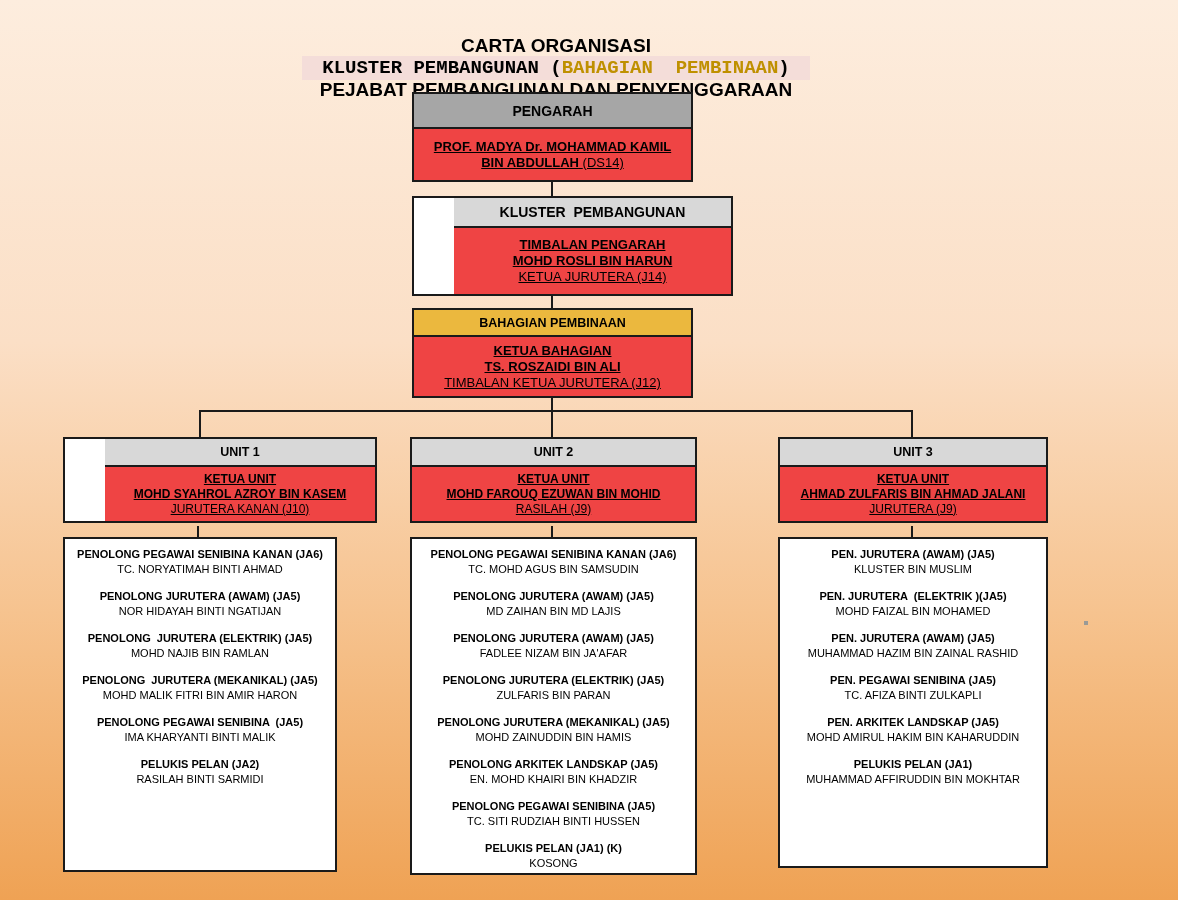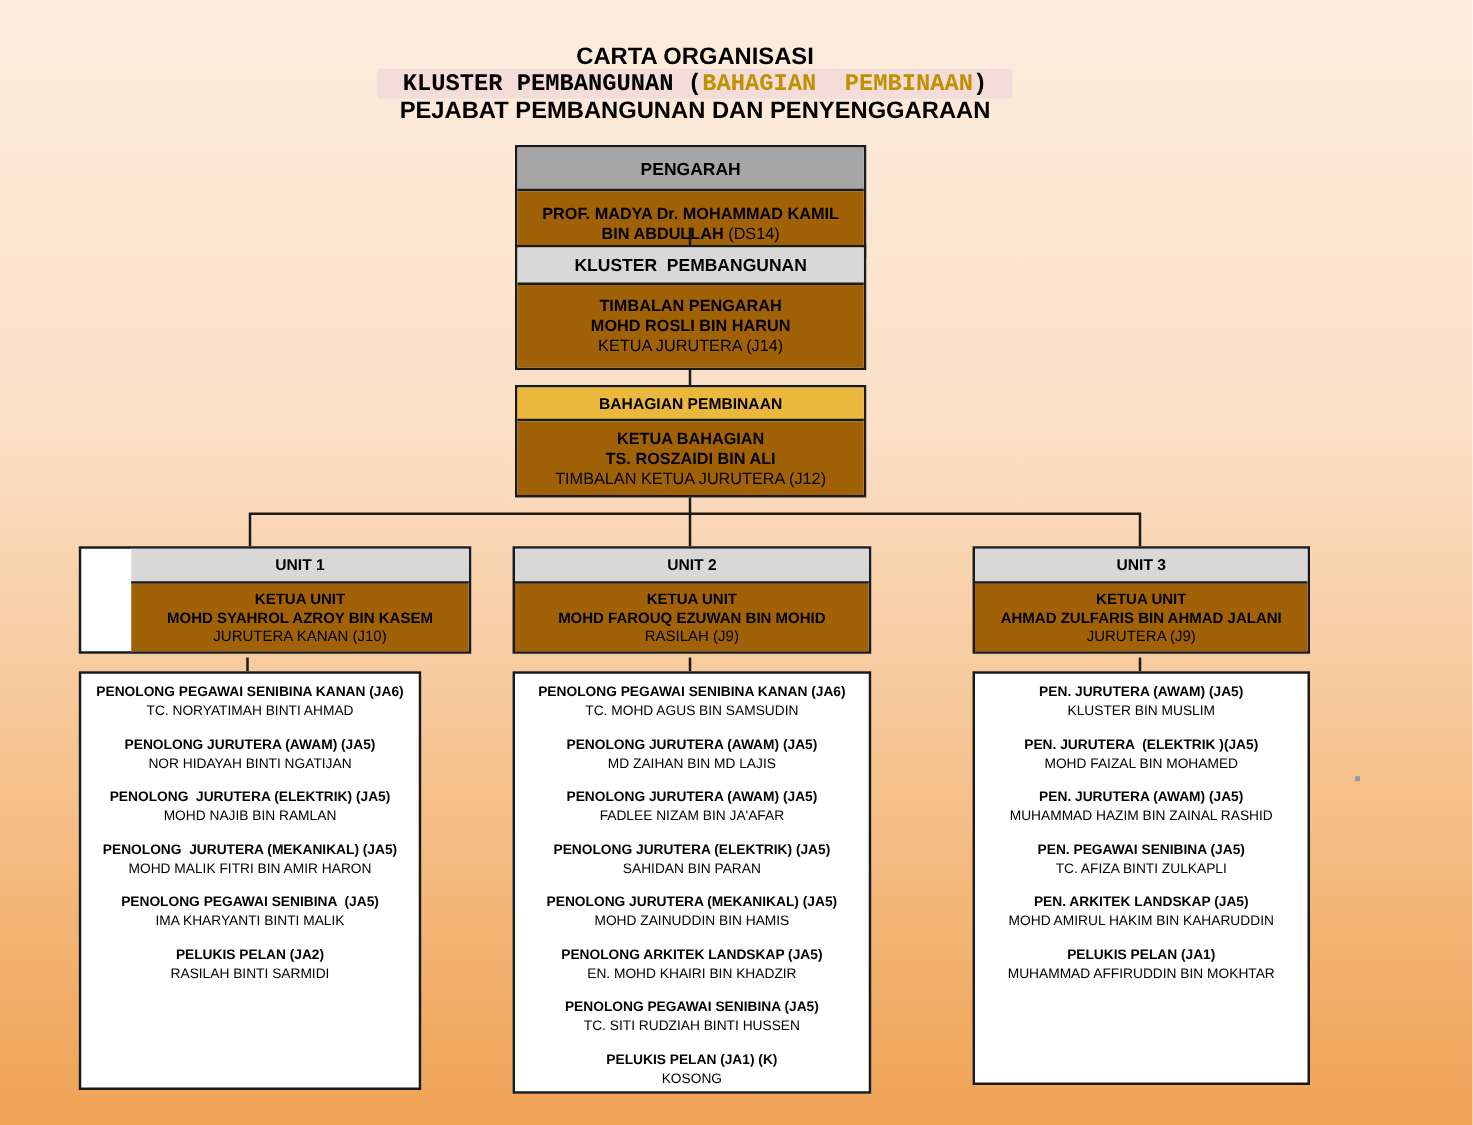--- a/index.html
+++ b/index.html
@@ -20,21 +20,21 @@
   .box{position:absolute;background:#fff;border:2px solid var(--line_black,#1A1A1A);}
   .box-header{display:flex;align-items:center;justify-content:center;
     border-bottom:2px solid var(--line_black,#1A1A1A);
     font-weight:bold;white-space:pre;text-align:center;}
   .hdr-dark{background:var(--header_dark_gray,#A6A6A6);height:33px;font-size:14px;}
   .hdr-light{background:var(--header_light_gray,#D8D8D8);}
   .hdr-kluster{height:28px;font-size:14px;}
   .hdr-gold{background:var(--header_gold,#EBB83E);height:25px;font-size:12.5px;}
   .hdr-unit{height:26px;font-size:12.5px;}
   .box-body{display:flex;flex-direction:column;justify-content:center;align-items:center;
-    text-align:center;font-size:13px;line-height:16px;background:#a16207;}
+    text-align:center;font-size:13px;line-height:16px;background:#ef4444;text-decoration:underline;}
   .body-chain1{height:51px;}
   .body-chain{height:66px;}
   .body-bah{height:59px;}
   .body-unit{height:54px;font-size:12px;line-height:15px;}
   .b{font-weight:bold;}
 
   .vline,.hline{position:absolute;background:var(--line_black,#1A1A1A);}
   .vline{width:2px;}
   .hline{height:2px;}
 
@@ -51,31 +51,31 @@
 <body>
 
 <div class="page">
 
   <div class="title">
     <div>CARTA ORGANISASI</div>
     <div><span class="hl"><span class="keep">KLUSTER PEMBANGUNAN (</span><span class="gold-text keep">BAHAGIAN  PEMBINAAN</span><span>)</span></span></div>
     <div>PEJABAT PEMBANGUNAN DAN PENYENGGARAAN</div>
   </div>
 
-  <div class="box" style="left:412px;top:92px;width:277px;margin-top:24px;">
+  <div class="box" style="left:412px;top:92px;width:277px;">
     <div class="box-header hdr-dark">PENGARAH</div>
     <div class="box-body body-chain1">
       <div class="b">PROF. MADYA Dr. MOHAMMAD KAMIL</div>
       <div><span class="b">BIN ABDULLAH</span>&nbsp;<span>(DS14)</span></div>
     </div>
   </div>
 
   <div class="vline" style="left:551px;top:182px;height:14px;"></div>
 
-  <div class="box" style="left:412px;top:196px;width:277px;">
+  <div class="box" style="left:412px;top:196px;width:277px;padding-left:40px;">
     <div class="box-header hdr-light hdr-kluster">KLUSTER  PEMBANGUNAN</div>
     <div class="box-body body-chain">
       <div class="b">TIMBALAN PENGARAH</div>
       <div class="b">MOHD ROSLI BIN HARUN</div>
       <div>KETUA JURUTERA (J14)</div>
     </div>
   </div>
 
   <div class="vline" style="left:551px;top:296px;height:12px;"></div>
 
@@ -147,21 +147,21 @@
       <div class="staff-entry">
         <div class="staff-role">PENOLONG JURUTERA (AWAM) (JA5)</div>
         <div class="staff-name">MD ZAIHAN BIN MD LAJIS</div>
       </div>
       <div class="staff-entry">
         <div class="staff-role">PENOLONG JURUTERA (AWAM) (JA5)</div>
         <div class="staff-name">FADLEE NIZAM BIN JA'AFAR</div>
       </div>
       <div class="staff-entry">
         <div class="staff-role">PENOLONG JURUTERA (ELEKTRIK) (JA5)</div>
-        <div class="staff-name">SAHIDAN BIN PARAN</div>
+        <div class="staff-name">ZULFARIS BIN PARAN</div>
       </div>
       <div class="staff-entry">
         <div class="staff-role">PENOLONG JURUTERA (MEKANIKAL) (JA5)</div>
         <div class="staff-name">MOHD ZAINUDDIN BIN HAMIS</div>
       </div>
       <div class="staff-entry">
         <div class="staff-role">PENOLONG ARKITEK LANDSKAP (JA5)</div>
         <div class="staff-name">EN. MOHD KHAIRI BIN KHADZIR</div>
       </div>
       <div class="staff-entry">

